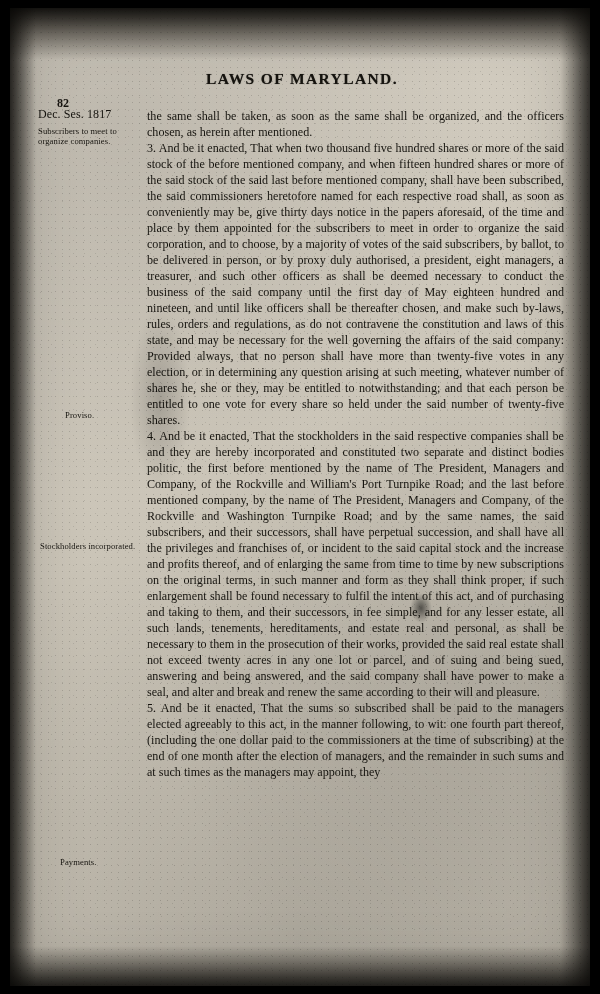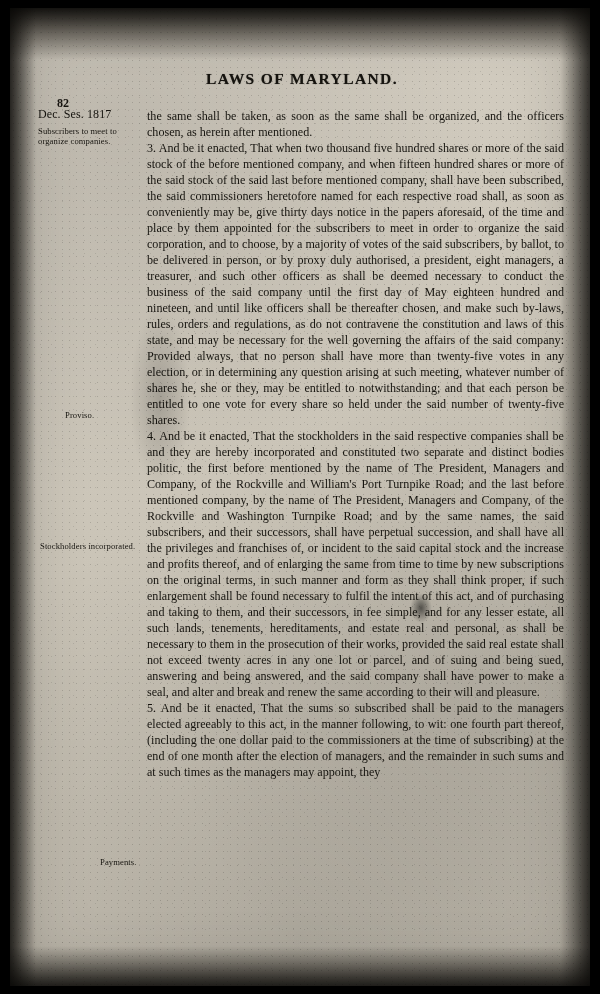--- a/index.html
+++ b/index.html
@@ -108,21 +108,21 @@
     width: 108px;
     font-size: 8.6px;
     line-height: 10.4px;
     text-align: left;
     letter-spacing: 0.1px;
   }
   .m-dec { top: 101px; left: 28px; width: 112px; font-size: 12px; }
   .m-sub { top: 118px; left: 28px; width: 100px; }
   .m-proviso { top: 390px; left: 55px; width: 90px; margin-top: 12px; }
   .m-stock { top: 489px; left: 30px; width: 110px; margin-top: 44px; }
-  .m-pay { top: 849px; left: 50px; width: 90px; margin-left: 40px; }
+  .m-pay { top: 849px; left: 50px; width: 90px; }
 
   .body-col {
     position: absolute;
     left: 137px;
     top: 100px;
     width: 417px;
     font-size: 12.1px;
     line-height: 16.0px;
     text-align: justify;
     text-justify: inter-word;

